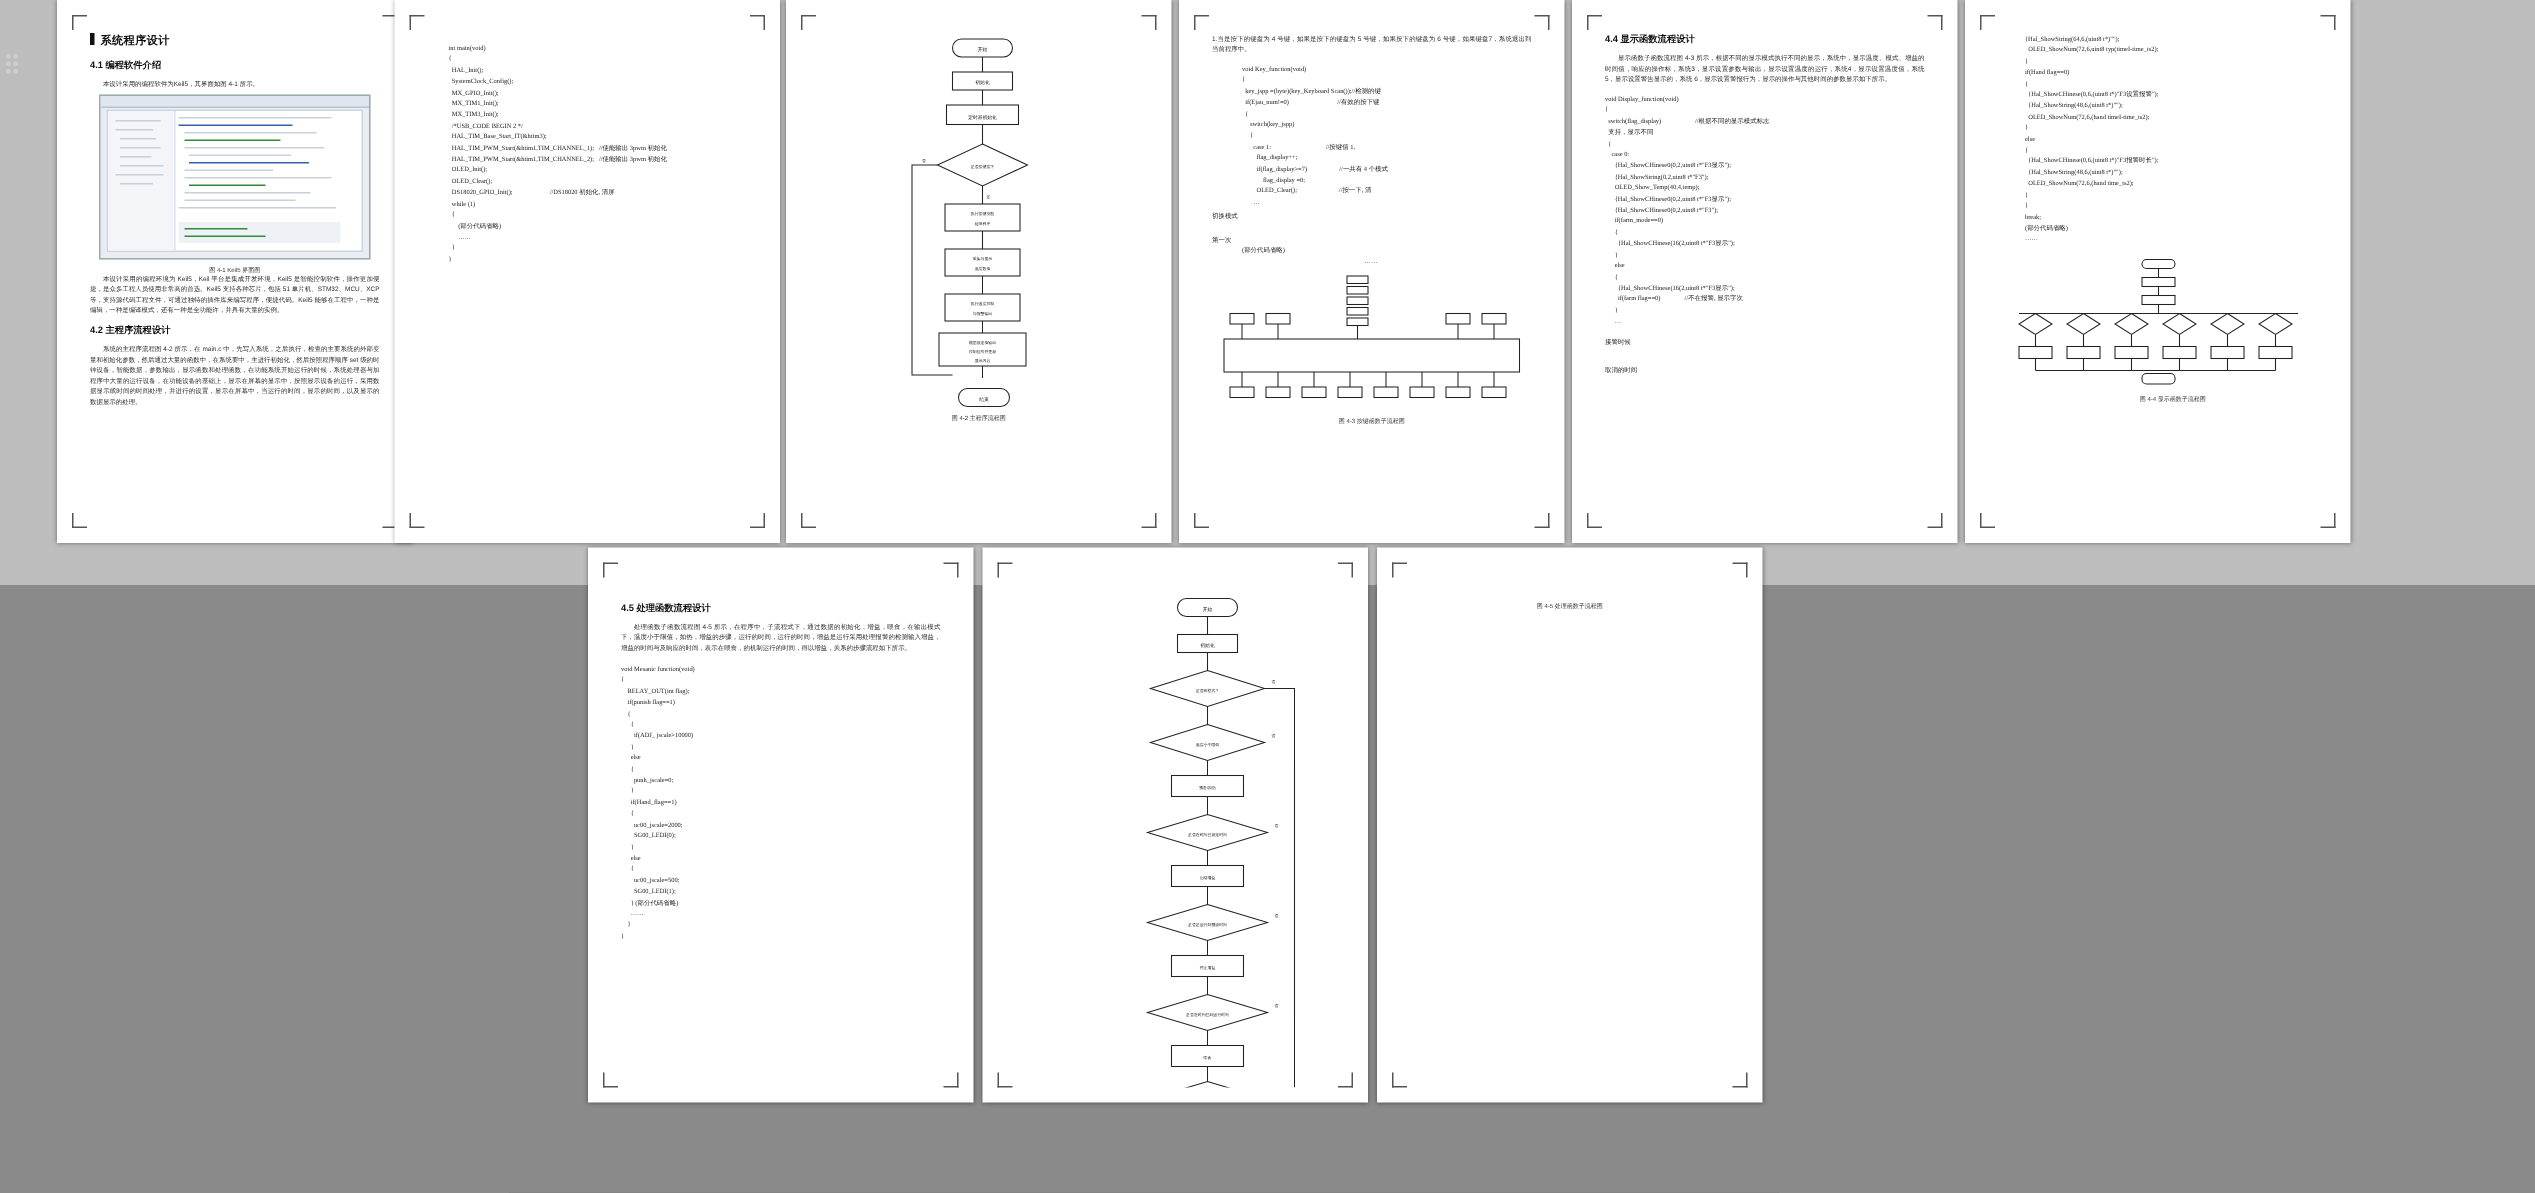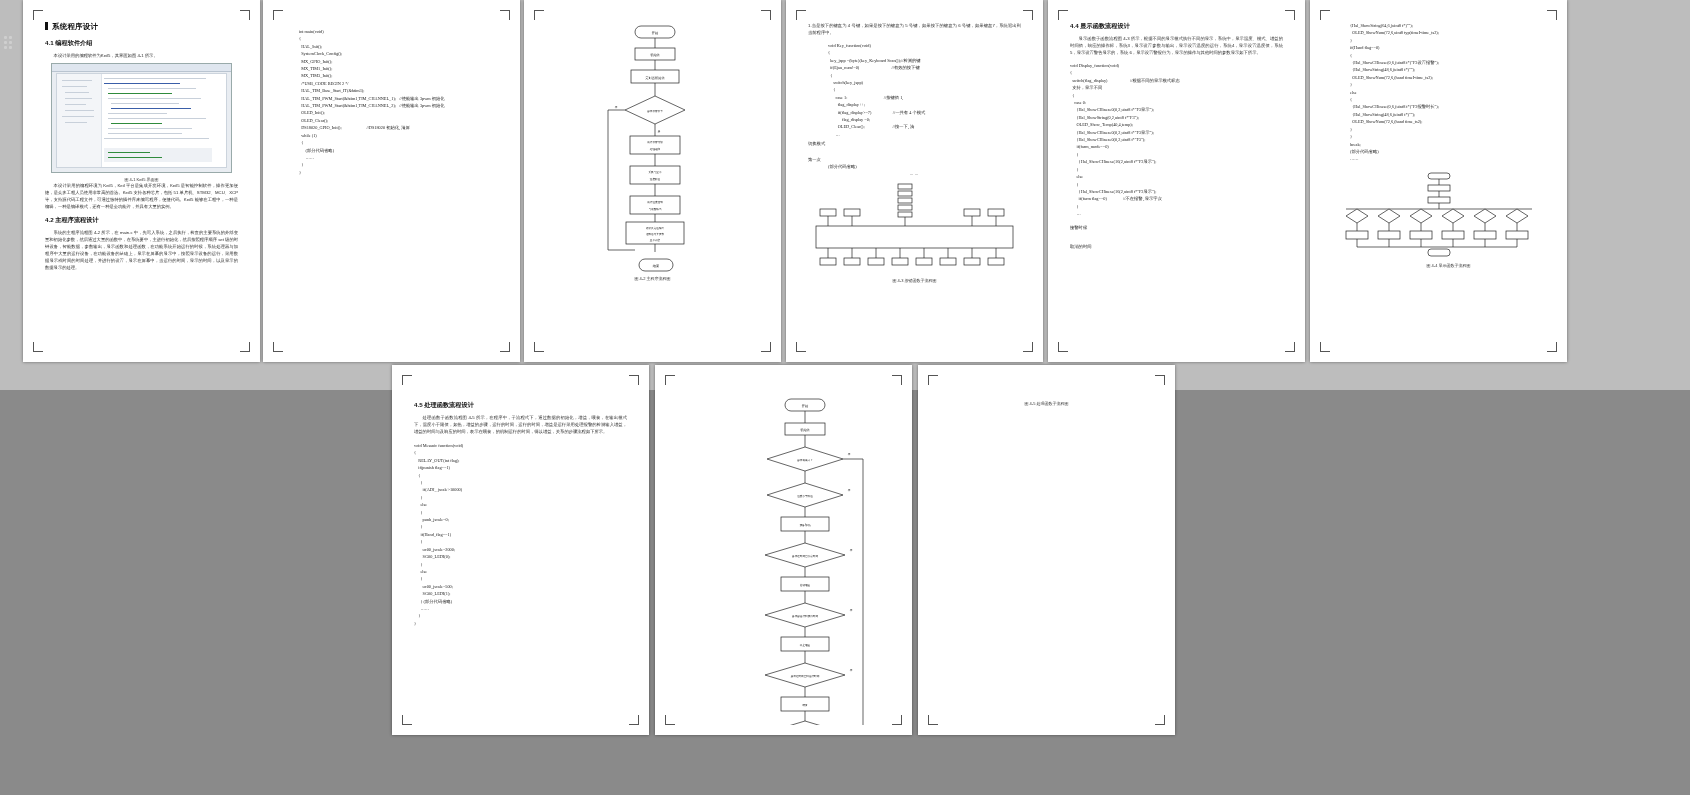--- a/index.html
+++ b/index.html
@@ -45,21 +45,21 @@
 
   <div class="appicon">
     <i style="left:0;top:0"></i>
       <i style="left:5px;top:0"></i>
     <i style="left:0;top:5px"></i>
       <i style="left:5px;top:5px"></i>
     <i style="left:0;top:10px"></i>
       <i style="left:5px;top:10px"></i>
   </div>
 
-  <div class="page" style="left:23px;top:0;width:237px;height:362px;">
+  <div class="page" style="left:38px;top:0;width:237px;height:362px;">
     <div class="crop tl"></div>
     <div class="crop tr"></div>
     <div class="crop bl"></div>
     <div class="crop br"></div>
     <div class="pad">
       <div class="h1"><span class="bar"></span><span>系统程序设计</span></div>
       <div class="h2">4.1 编程软件介绍</div>
       <div class="p">本设计采用的编程软件为Keil5，其界面如图 4-1 所示。</div>
       <div class="thumb">
         <div class="tbar"></div>

